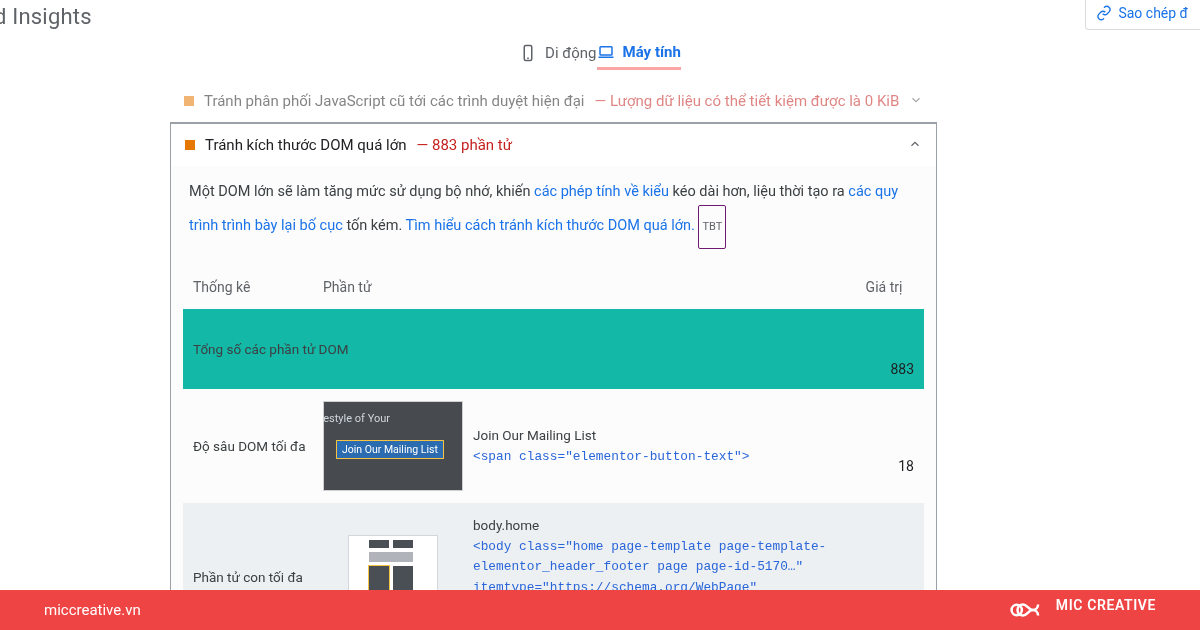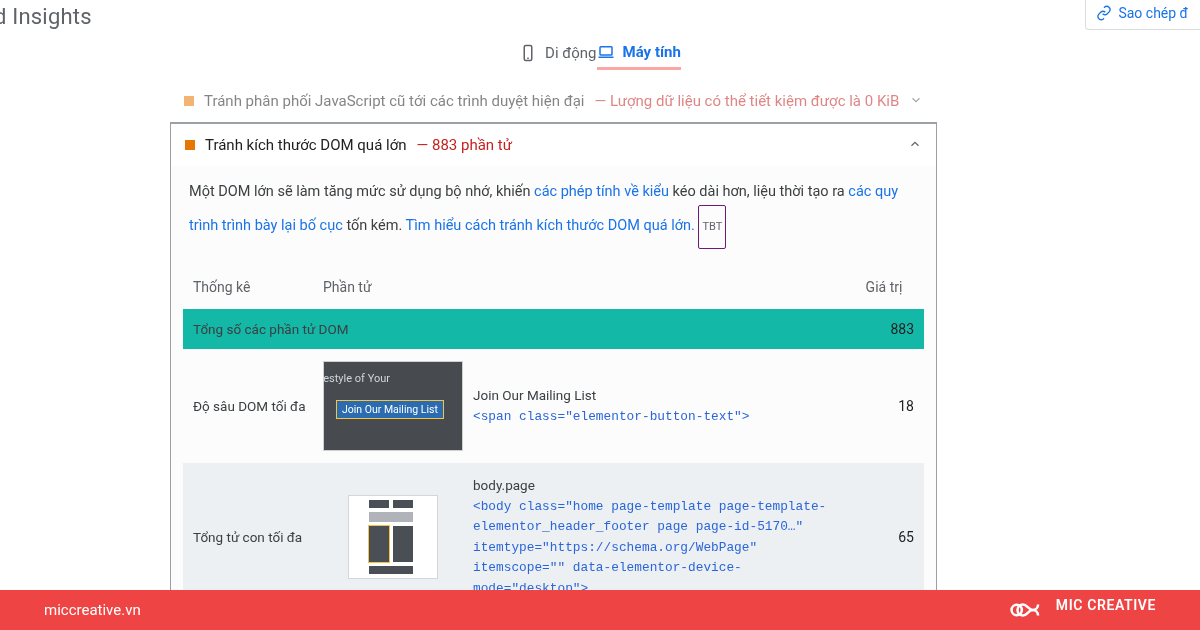--- a/index.html
+++ b/index.html
@@ -31,21 +31,21 @@
   .panel .desc a { color: #1a73e8; text-decoration: none; margin-top: 16px; }
   .tbt { display: inline-block; border: 1px solid #701a75; color: #5f6368; font-size: 11px; padding: 12px 3px; border-radius: 2px; }
 
   .tbl { margin: 6px 12px 0 12px; }
   .tbl-head { display: grid; grid-template-columns: 130px 1fr 60px; padding: 14px 10px; color: #5f6368; font-size: 14px; }
   .tbl-head .c3 { text-align: center; }
   .tbl-row { display: grid; grid-template-columns: 130px 150px 1fr 60px; align-items: center; padding: 12px 10px; font-size: 14px; }
   .tbl-row.alt { background: #14b8a6; }
   .tbl-row.alt2 { background: #edf0f3; }
   .tbl-row .label { color: #3c4043; font-size: 13.5px; }
-  .tbl-row .val { text-align: right; color: #202124; }
+  .tbl-row .val { text-align: right; color: #202124; margin-top: 40px; }
   .tbl-row .thumb { width: 140px; }
   .tbl-row .thumb .inner { width: 140px; height: 90px; background: #474a4f; position: relative; overflow: hidden; border: 1px solid #d0d0d0; }
   .tbl-row .element { color: #3c4043; font-size: 13.5px; line-height: 1.6; }
   .tbl-row .element .code { font-family: "Courier New", monospace; color: #2a66d9; font-size: 12.8px; }
   .tbl-row.tot { grid-template-columns: 1fr 60px; }
 
   .thumb .linetxt { position: absolute; top: 10px; left: -38px; color: #cfd6dc; font-size: 11px; white-space: nowrap; }
   .thumb .btn { position: absolute; top: 38px; left: 12px; padding: 2px 5px; background: #2b6cb0; color: #fff; font-size: 10.5px; border: 1.5px solid #f6c343; }
 
   .thumb2 .inner2 { width: 90px; height: 84px; background: #fff; border: 1px solid #d3d6da; margin: 0 auto; position: relative; }
@@ -138,33 +138,33 @@
             </div>
           </div>
           <div class="element">
             <div>Join Our Mailing List</div>
             <div class="code">&lt;span class="elementor-button-text"&gt;</div>
           </div>
           <div class="val">18</div>
         </div>
 
         <div class="tbl-row alt2">
-          <div class="label">Tổng tử con tối đa</div>
+          <div class="label">Phần tử con tối đa</div>
           <div class="thumb thumb2">
             <div class="inner2">
               <div class="bar" style="left:20px; top:4px; width:20px; height:8px;"></div>
               <div class="bar" style="left:44px; top:4px; width:20px; height:8px;"></div>
               <div class="bar" style="left:20px; top:16px; width:44px; height:10px; background:#b0b4ba;"></div>
               <div class="bar" style="left:20px; top:30px; width:20px; height:36px; outline:1.5px solid #f6c343;"></div>
               <div class="bar" style="left:44px; top:30px; width:20px; height:36px;"></div>
               <div class="bar" style="left:20px; top:70px; width:44px; height:8px;"></div>
             </div>
           </div>
           <div class="element" style="padding-right: 20px;">
-            <div>body.page</div>
+            <div>body.home</div>
             <div class="code">&lt;body class="home page-template page-template-elementor_header_footer page page-id-5170…" itemtype="https://schema.org/WebPage" itemscope="" data-elementor-device-mode="desktop"&gt;</div>
           </div>
           <div class="val">65</div>
         </div>
       </div>
       <div style="height:8px;"></div>
     </div>
 
     <div class="audit-row">
       <span class="sq gray"></span>

